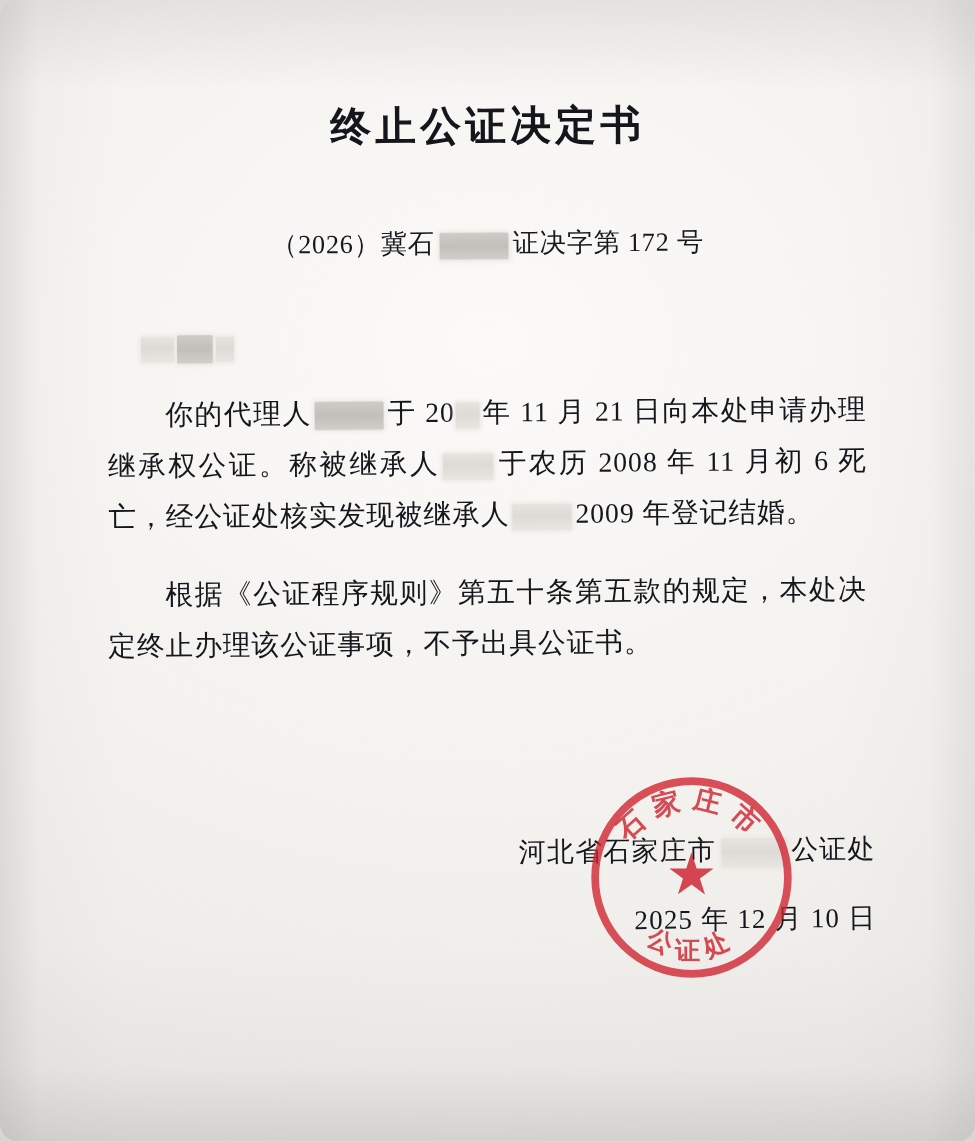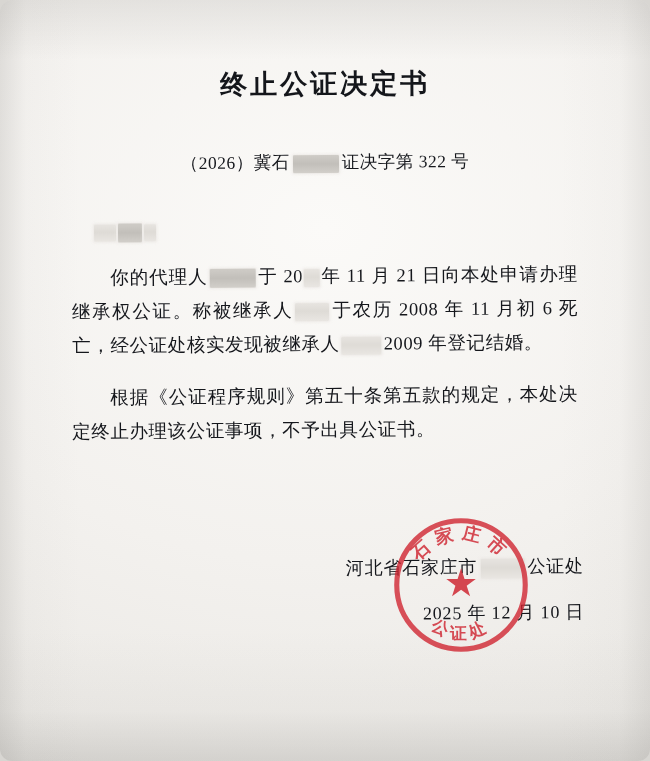--- a/index.html
+++ b/index.html
@@ -139,21 +139,21 @@
 </head>
 <body>
 
 <div id="page">
 
   <div class="doc">
 
     <div class="title">终止公证决定书</div>
 
     <div class="docnum">
-      <span>（2026）冀石</span><span class="redact dark" style="width:46px;height:18px;margin:0 3px;"></span><span>证决字第 322 号</span>
+      <span>（2026）冀石</span><span class="redact dark" style="width:46px;height:18px;margin:0 3px;"></span><span>证决字第 172 号</span>
     </div>
 
     <div class="addressee">
       <span class="redact" style="width:22px;height:17px;"></span><span class="redact dark" style="width:24px;height:19px;margin-left:2px;"></span><span class="redact" style="width:12px;height:17px;margin-left:2px;"></span>
     </div>
 
     <div class="para">
       <span class="indent"></span><span>你的代理人</span><span class="redact dark" style="width:46px;height:19px;margin:0 2px;"></span><span>于 20</span><span class="redact" style="width:16px;height:18px;margin:0 1px;"></span><span>年 11 月 21 日向本处申请办理继承权公证。称被继承人</span><span class="redact" style="width:34px;height:18px;margin:0 2px;"></span><span>于农历 2008 年 11 月初 6 死亡，经公证处核实发现被继承人</span><span class="redact" style="width:40px;height:18px;margin:0 2px;"></span><span>2009 年登记结婚。</span>
     </div>
 

